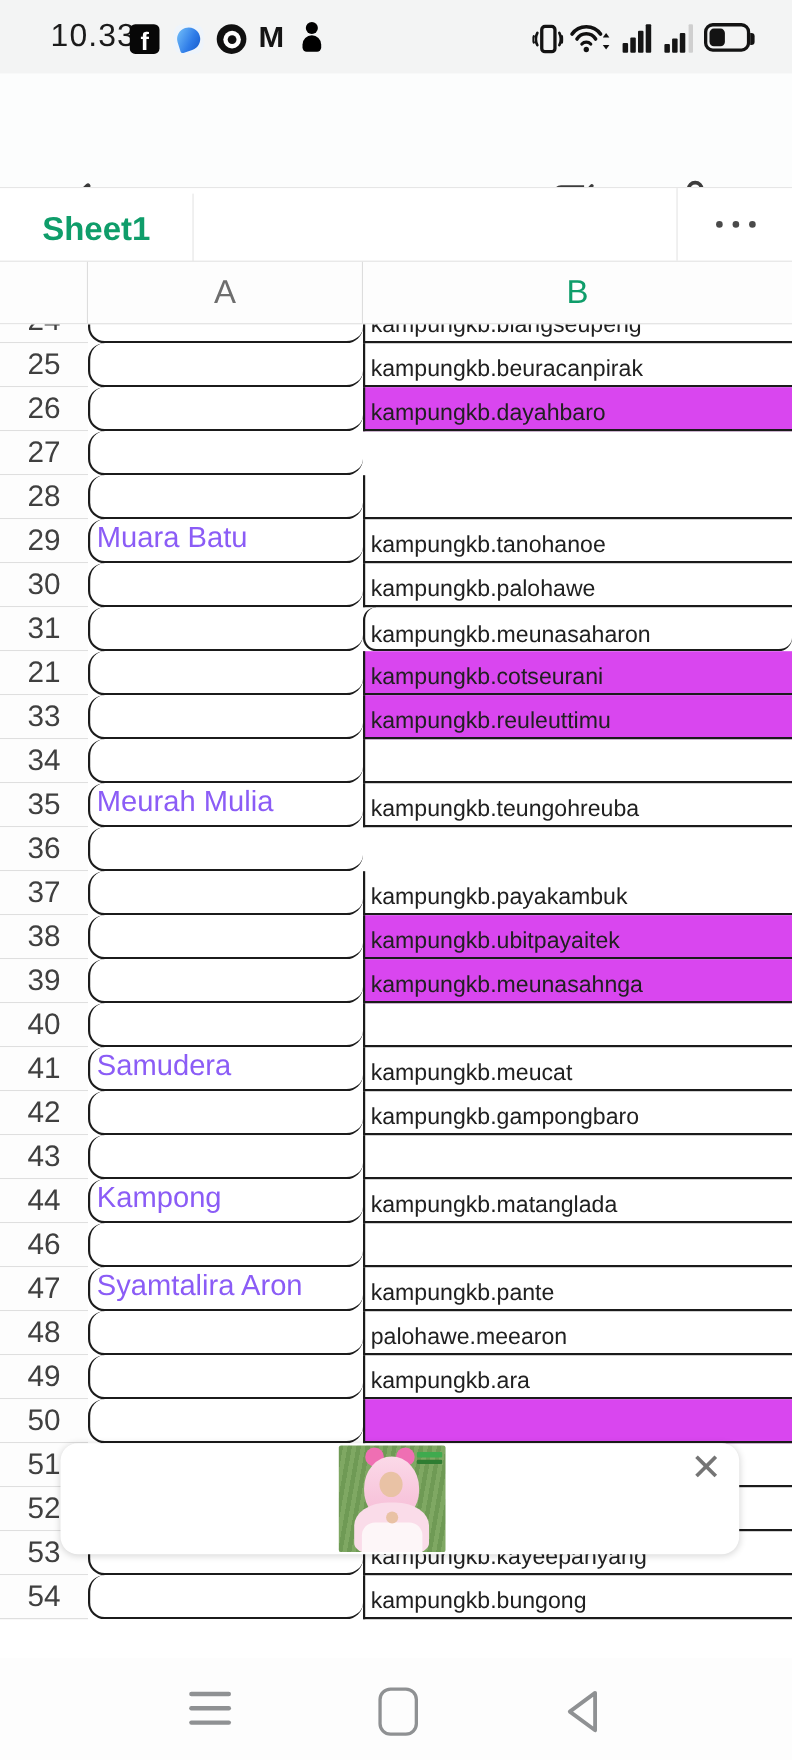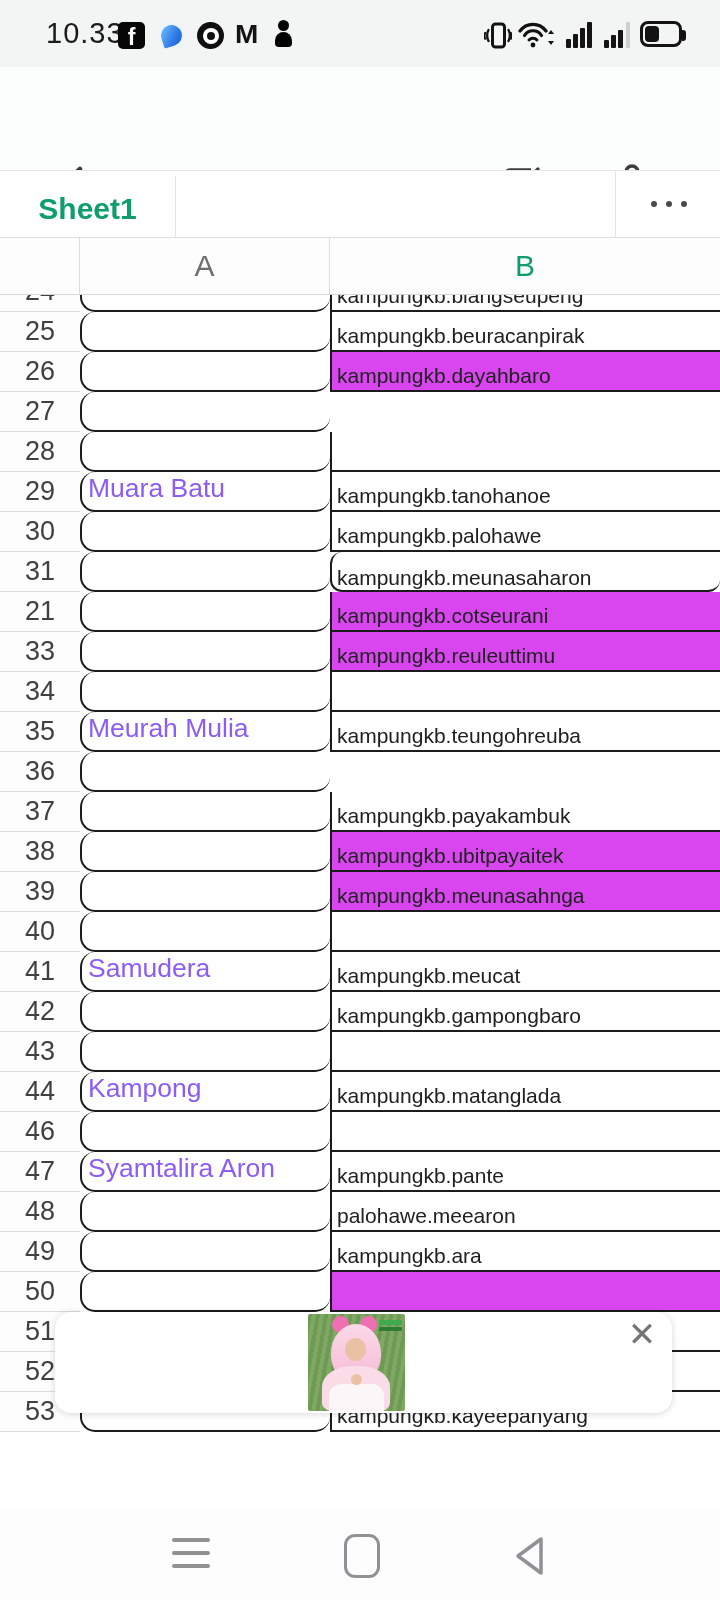--- a/index.html
+++ b/index.html
@@ -329,20 +329,25 @@
       <div class="row">
         <div class="rn">52</div>
         <div class="ca">Syamtalira Bayu</div>
         <div class="cb">kampungkb.lancok</div>
       </div>
       <div class="row">
         <div class="rn">53</div>
         <div class="ca"></div>
         <div class="cb">kampungkb.kayeepanyang</div>
       </div>
+      <div class="row">
+        <div class="rn">54</div>
+        <div class="ca"></div>
+        <div class="cb">kampungkb.bungong</div>
+      </div>
     </div>
 
   <div class="ad">
     <div class="ad-img">
       <span class="pom1"></span>
         <span class="pom2"></span>
       <span class="hijab"></span>
       <span class="face"></span>
       <span class="veil"></span>
       <span class="dress"></span>

